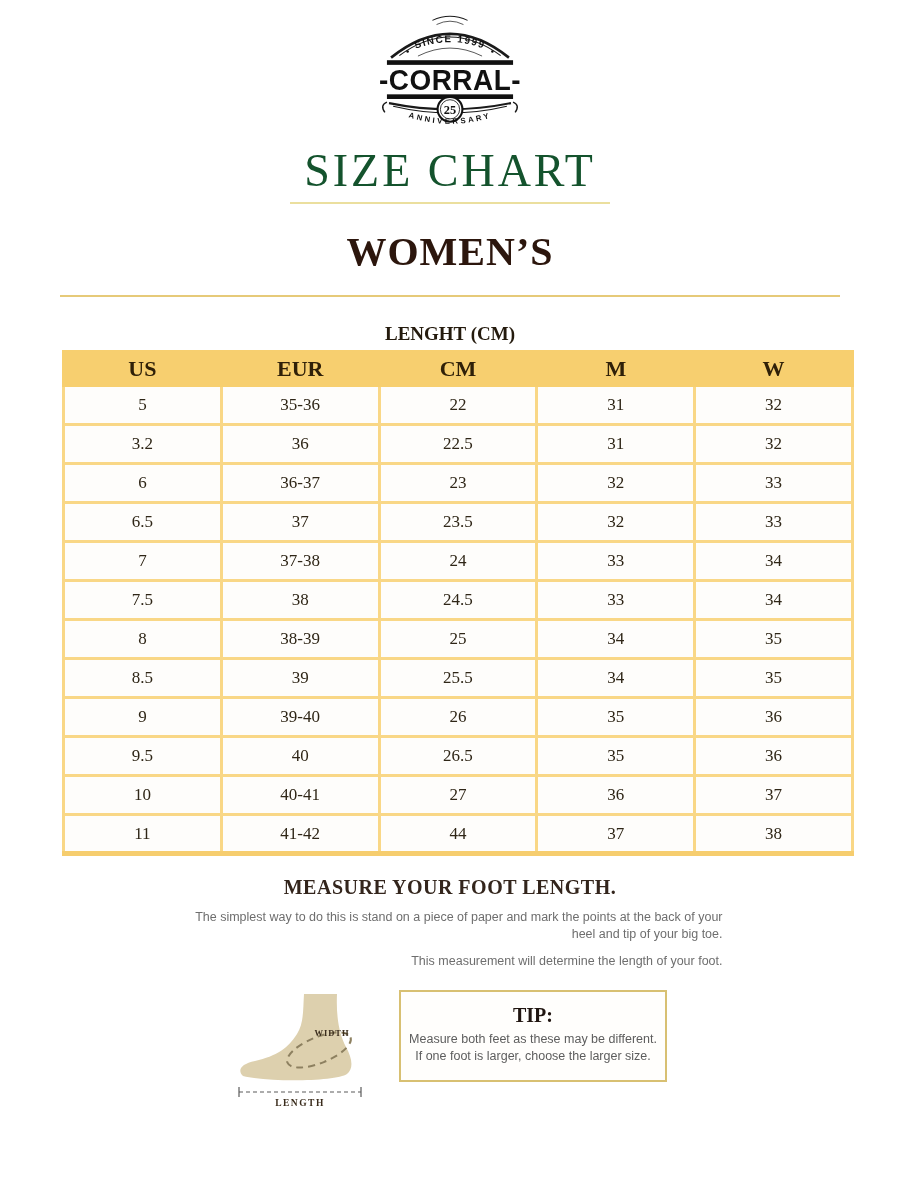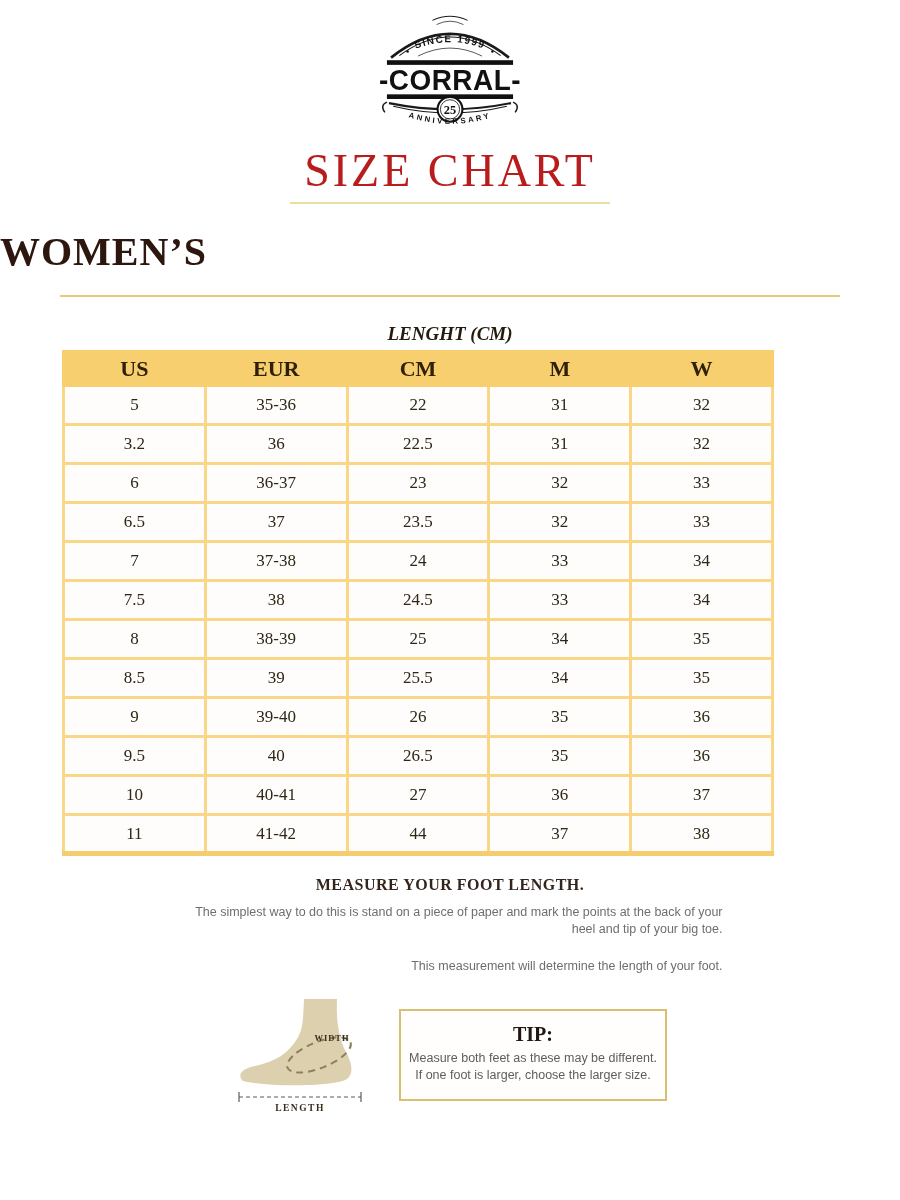--- a/index.html
+++ b/index.html
@@ -16,30 +16,30 @@
   .logo-wrap { text-align: center; padding-top: 8px; }
   .logo-wrap svg { display: inline-block; }
 
   
   .main-title {
     margin: 10px 0 0;
     text-align: center;
     font-size: 46px;
     font-weight: 400;
     letter-spacing: 3px;
-    color: #b91c1c;
+    color: #14532d;
   }
   .main-title-underline {
     width: 320px; height: 2px;
     margin: 5px auto 0;
     background: #ebdf9e;
   }
   .section-title {
-    margin: 24px 0 0;
-    text-align: left;
+    margin: 24px 8px 0;
+    text-align: center;
     font-size: 40px;
     font-weight: 700;
     letter-spacing: 1px;
     color: #2c160d;
   }
   .full-rule {
     width: 780px; height: 2px;
     margin: 20px auto 0;
     background: #e6ca79;
   }
@@ -50,27 +50,26 @@
     display: grid;
     grid-template-columns: repeat(5, 1fr);
     margin-bottom: 3px;
   }
   .group-label {
     text-align: center;
     font-size: 19px;
     font-weight: 700;
     color: #241a0d;
     padding-bottom: 2px;
-    font-style: italic;
   }
   .group-label.len { grid-column: 3 / 4; }
   .group-label.wid { grid-column: 4 / 6; }
 
   table.size-table {
-    width: 712px;
+    width: 792px;
     border-collapse: collapse;
     table-layout: fixed;
     border-bottom: 5px solid #f6cd6e;
   }
   table.size-table th {
     background: #f7cf6f;
     border: 3px solid #f7cf6f;
     height: 34px;
     font-size: 22px;
     font-weight: 700;
@@ -84,48 +83,48 @@
     font-size: 17px;
     font-weight: 400;
     color: #2f2617;
     text-align: center;
   }
 
   
   .measure-heading {
     margin: 20px 0 0;
     text-align: center;
-    font-size: 16px;
+    font-size: 20px;
     font-weight: 700;
     letter-spacing: 0.5px;
     color: #33251c;
   }
   .measure-p {
     max-width: 545px;
     margin: 10px auto 0;
     text-align: right;
     font-family: "Liberation Sans", sans-serif;
     font-size: 12.5px;
     line-height: 1.35;
     color: #6e6e6e;
   }
-  .measure-p.second { margin-top: 20px; }
+  .measure-p.second { margin-top: 10px; }
 
   
   .bottom-row {
     margin-top: 14px;
     display: flex;
     justify-content: center;
     align-items: flex-start;
     gap: 26px;
   }
   .tip-box {
     width: 268px;
     min-height: 92px;
-    margin-top: 20px;
+    margin-top: 6px;
     border: 2px solid #d8c072;
     background: #fffefc;
     padding: 10px 8px 16px;
     text-align: center;
   }
   .tip-heading {
     font-size: 20px;
     font-weight: 700;
     color: #201510;
     margin: 2px 0 4px;

